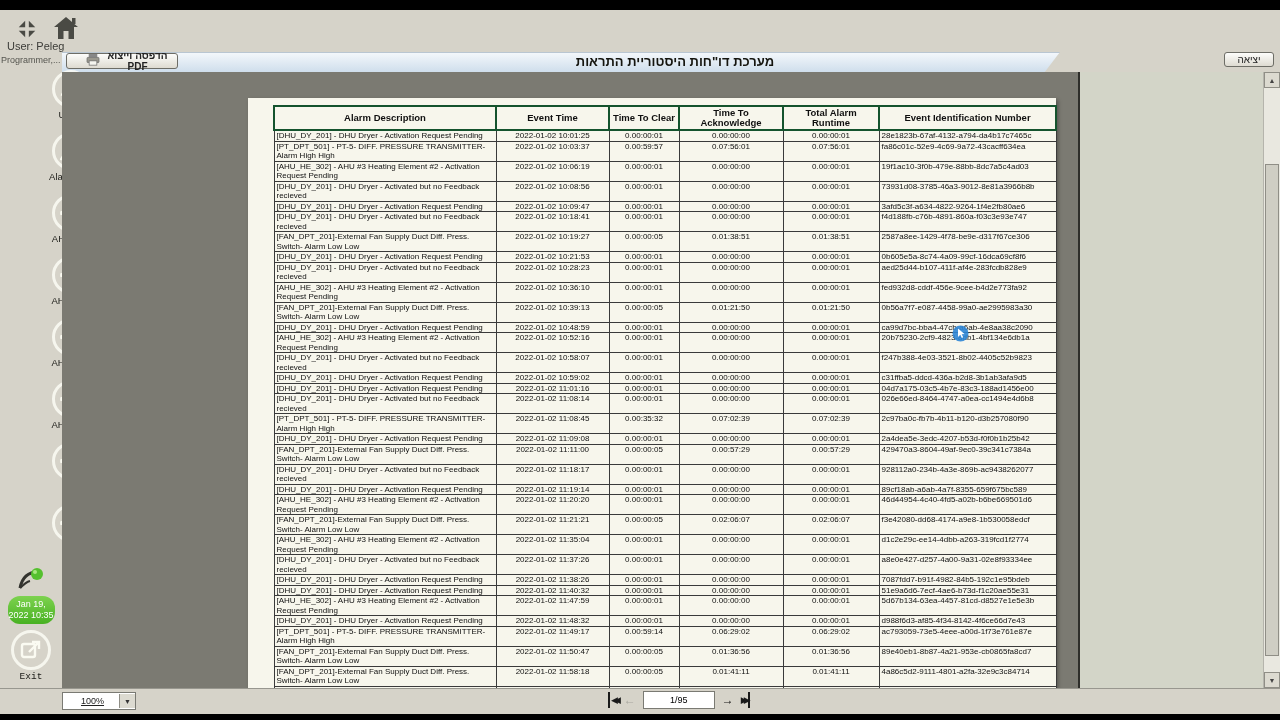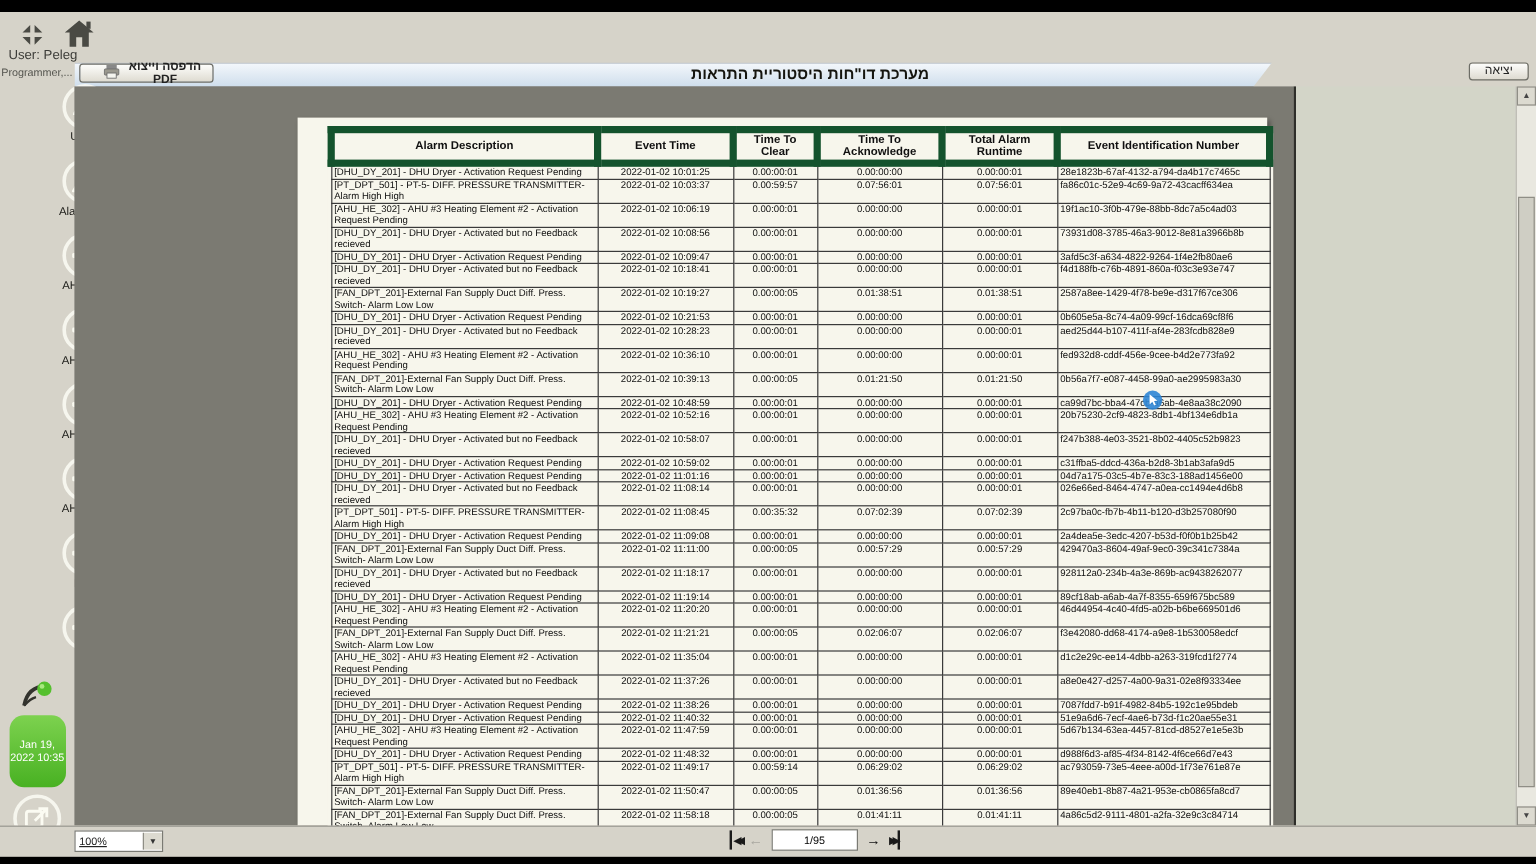--- a/index.html
+++ b/index.html
@@ -25,49 +25,49 @@
 
   
   .sidebar{position:absolute;left:0;top:60px;width:62px;height:633px;}
   .sb-item{width:62px;text-align:center;margin-bottom:12px;padding-left:40px;}
   .sb-circle{width:38px;height:38px;margin:0 auto;border:3px solid rgba(252,252,244,.85);
     border-radius:50%;box-sizing:border-box;display:flex;align-items:center;justify-content:center;}
   .sb-circle svg{width:24px;height:24px;}
   .sb-label{font-size:9.5px;color:#20201c;margin-top:1px;}
   .conn-icon{width:62px;height:28px;text-align:center;}
   .date-badge{width:47px;margin:2px auto 6px auto;background:linear-gradient(#7dd24f,#48b122);
-    border-radius:12px;color:#fff;font-size:9px;text-align:center;padding:19px 0;line-height:11px;}
+    border-radius:12px;color:#fff;font-size:9px;text-align:center;padding:3px 0;line-height:11px;}
   .exit-item{text-align:center;font-family:Liberation Mono, monospace;}
   .exit-item .sb-circle{width:40px;height:40px;}
 
   
   .canvas{position:absolute;left:62px;top:62px;width:1016px;height:616px;background:#7b7a72;}
   .right-sep{position:absolute;left:1078px;top:62px;width:2px;height:616px;background:#2e2e2a;}
   .right-panel{position:absolute;left:1080px;top:62px;width:183px;height:616px;background:#d3d5c8;}
   .vscroll{position:absolute;left:1263px;top:62px;width:17px;height:616px;background:#e9e8e0;border-left:1px solid #b5b4ac;}
   .vs-btn{position:absolute;left:0;width:16px;height:16px;background:#dcdad0;border:1px solid #8f8e86;
     box-sizing:border-box;font-size:7px;color:#444;display:flex;align-items:center;justify-content:center;}
   .vs-thumb{position:absolute;left:1px;top:92px;width:14px;height:492px;background:#cfcec4;border:1px solid #8f8e86;box-sizing:border-box;}
 
   .page{position:absolute;left:186px;top:26px;width:808px;height:590px;background:#f7f6ec;box-shadow:2px 2px 4px rgba(0,0,0,.35);}
 
   
   table.alarms{position:absolute;left:25px;top:7px;width:782px;border-collapse:collapse;table-layout:fixed;
     font-size:8px;color:#101010;background:#f7f6ec;}
-  table.alarms th{border:6px solid #14532d;font-size:9.5px;font-weight:bold;padding:1px 2px;text-align:center;line-height:10px;}
+  table.alarms th{border:2px solid #14532d;font-size:9.5px;font-weight:bold;padding:1px 2px;text-align:center;line-height:10px;}
   table.alarms td{border:1px solid #3a3a3a;padding:0 2px;line-height:9.5px;vertical-align:top;word-wrap:break-word;}
   table.alarms td:nth-child(2),table.alarms td:nth-child(3),
   table.alarms td:nth-child(4),table.alarms td:nth-child(5){text-align:center;}
   col.c1{width:222px}col.c2{width:113px}col.c3{width:70px}col.c4{width:104px}col.c5{width:96px}col.c6{width:177px}
 
   
   .footer{position:absolute;left:0;top:678px;width:1280px;height:25px;background:#d6d3c9;border-top:1px solid #98978f;}
   .zoom-combo{position:absolute;left:62px;top:3px;width:72px;height:16px;background:#fff;border:1px solid #7a7a73;
     font-size:9px;color:#222;display:flex;align-items:center;}
-  .zoom-combo .val{flex:1;padding-left:3px;text-decoration:underline;}
+  .zoom-combo .val{flex:1;padding-left:18px;text-decoration:underline;}
   .zoom-combo .drop{width:15px;height:14px;background:#dcdad0;border-left:1px solid #8f8e86;
     font-size:7px;display:flex;align-items:center;justify-content:center;color:#333;}
   .pager{position:absolute;left:608px;top:2px;height:18px;display:flex;align-items:center;gap:7px;}
   .pg-ico{font-size:10px;color:#1a1a1a;line-height:16px;cursor:default;}
   .pg-first{border-left:2px solid #1a1a1a;padding-left:1px;letter-spacing:-4px;font-size:9px;}
   .pg-last{border-right:2px solid #1a1a1a;padding-right:1px;letter-spacing:-4px;font-size:9px;}
   .pg-prev{color:#a9a8a0;font-size:12px;}
   .pg-next{color:#111;font-size:12px;font-weight:bold;}
   .pg-box{width:66px;height:14px;border:1px solid #7a7a73;background:#fff;font-size:9px;text-align:center;
     font-family:"Liberation Sans",sans-serif;}

